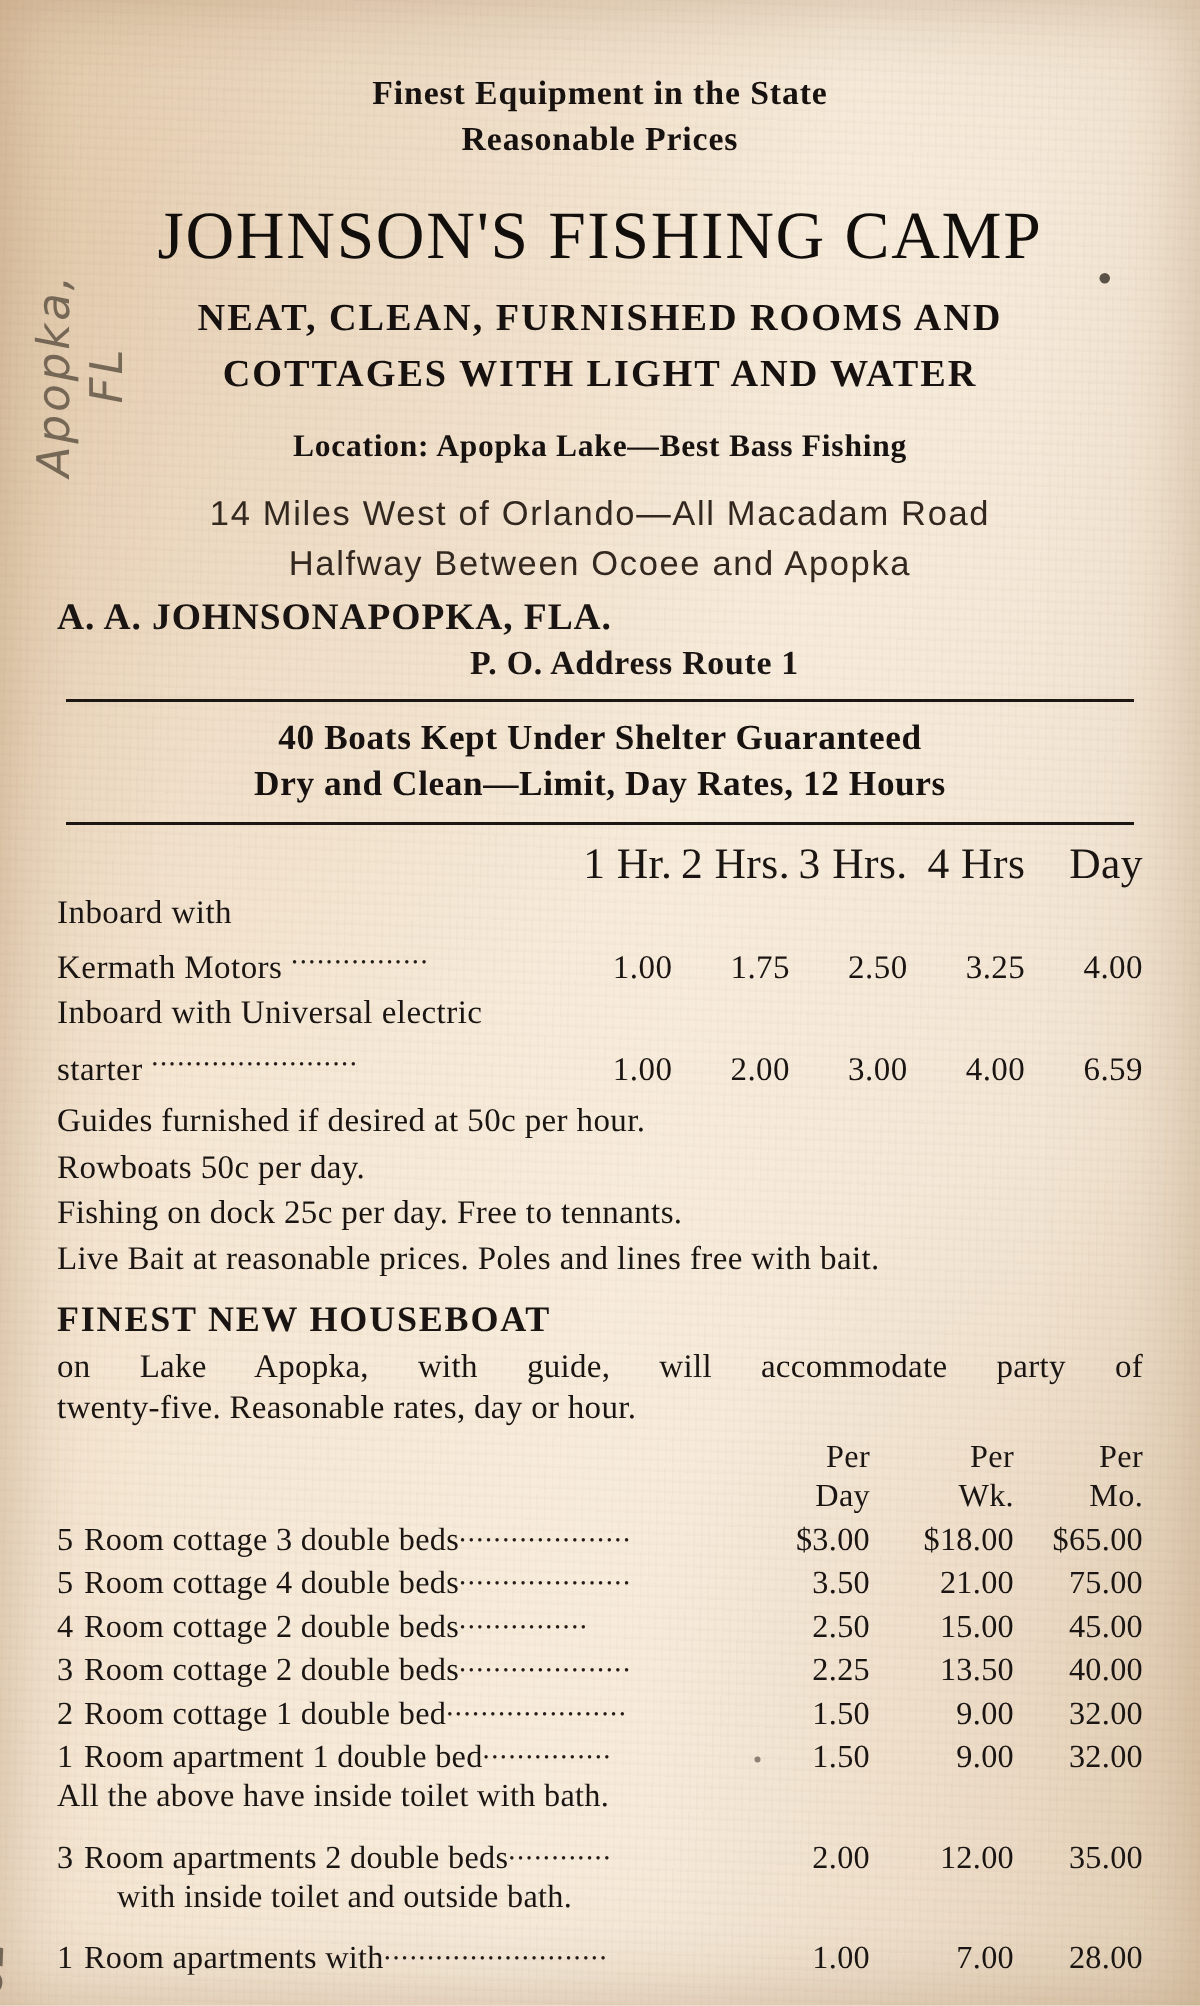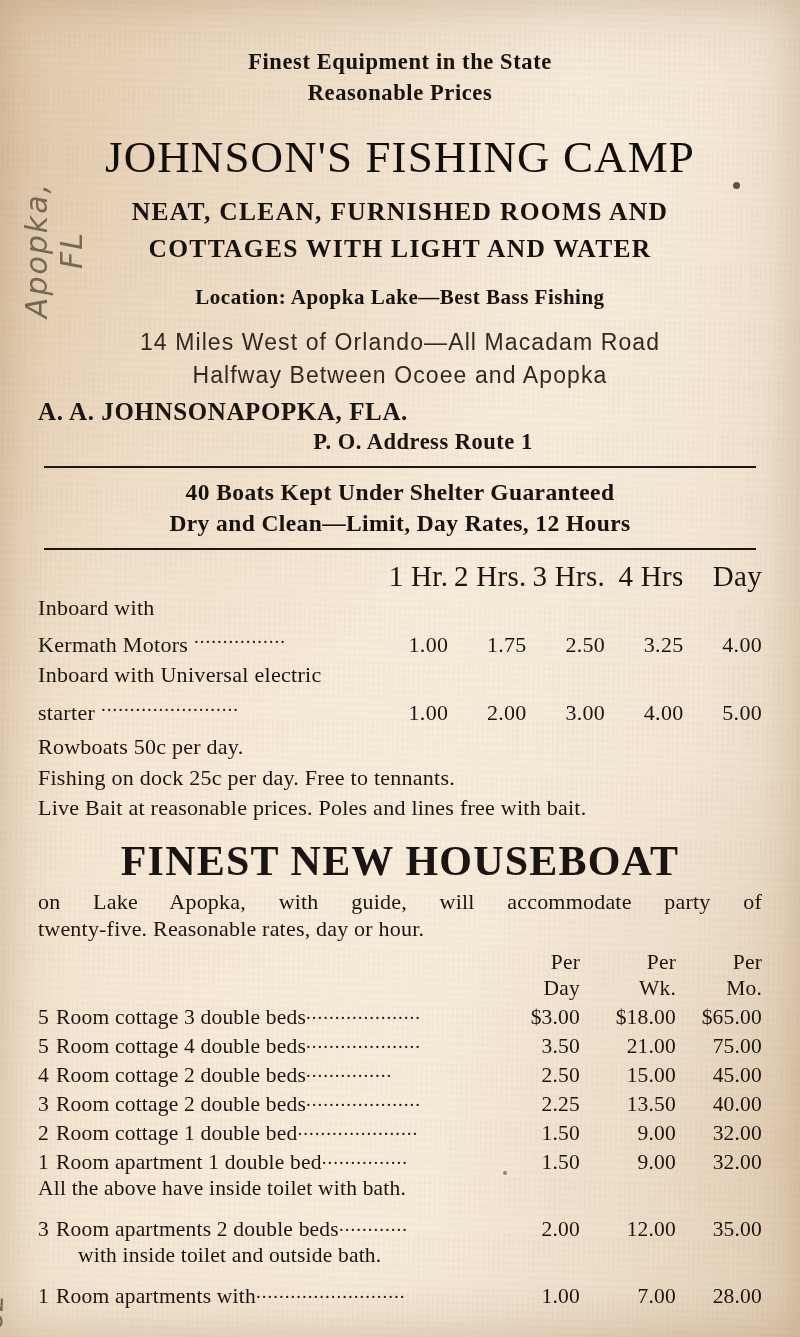--- a/index.html
+++ b/index.html
@@ -178,23 +178,22 @@
     font-size: 22px;
     letter-spacing: .25px;
     line-height: 30.5px;
     margin-top: 4px;
   }
   .notes div { white-space: nowrap; }
 
   .houseboat {
     font-family: "Liberation Serif", serif;
     font-weight: bold;
-    font-size: 42px;
+    font-size: 24px;
     letter-spacing: 1.2px;
-    text-align: center;
     margin-top: 13px;
     margin-bottom: 3px;
   }
   .hb-copy {
     font-family: "Liberation Serif", serif;
     font-size: 22px;
     letter-spacing: .2px;
     line-height: 27px;
   }
   .hb-copy .just {
@@ -364,26 +363,27 @@
 
       <tr>
         <td class="bt-label desc2" style="line-height:30px;">
           <span>starter</span>
           <span class="dots" style="width:200px;">........................</span>
         </td>
         <td class="num bt-num">1.00</td>
         <td class="num bt-num">2.00</td>
         <td class="num bt-num">3.00</td>
         <td class="num bt-num">4.00</td>
-        <td class="num bt-num">5.00</td>
+        <td class="num bt-num">6.59</td>
       </tr>
     </tbody>
       </table>
 
     <div class="notes">
+      <div>Guides furnished if desired at 50c per hour.</div>
       <div>Rowboats 50c per day.</div>
       <div>Fishing on dock 25c per day.   Free to tennants.</div>
       <div>Live Bait at reasonable prices. Poles and lines free with bait.</div>
     </div>
 
     <div class="houseboat">FINEST  NEW  HOUSEBOAT</div>
 
     <div class="hb-copy">
       <div class="just">on Lake Apopka, with guide, will accommodate party of</div>
       <div>twenty-five.   Reasonable rates, day or hour.</div>

